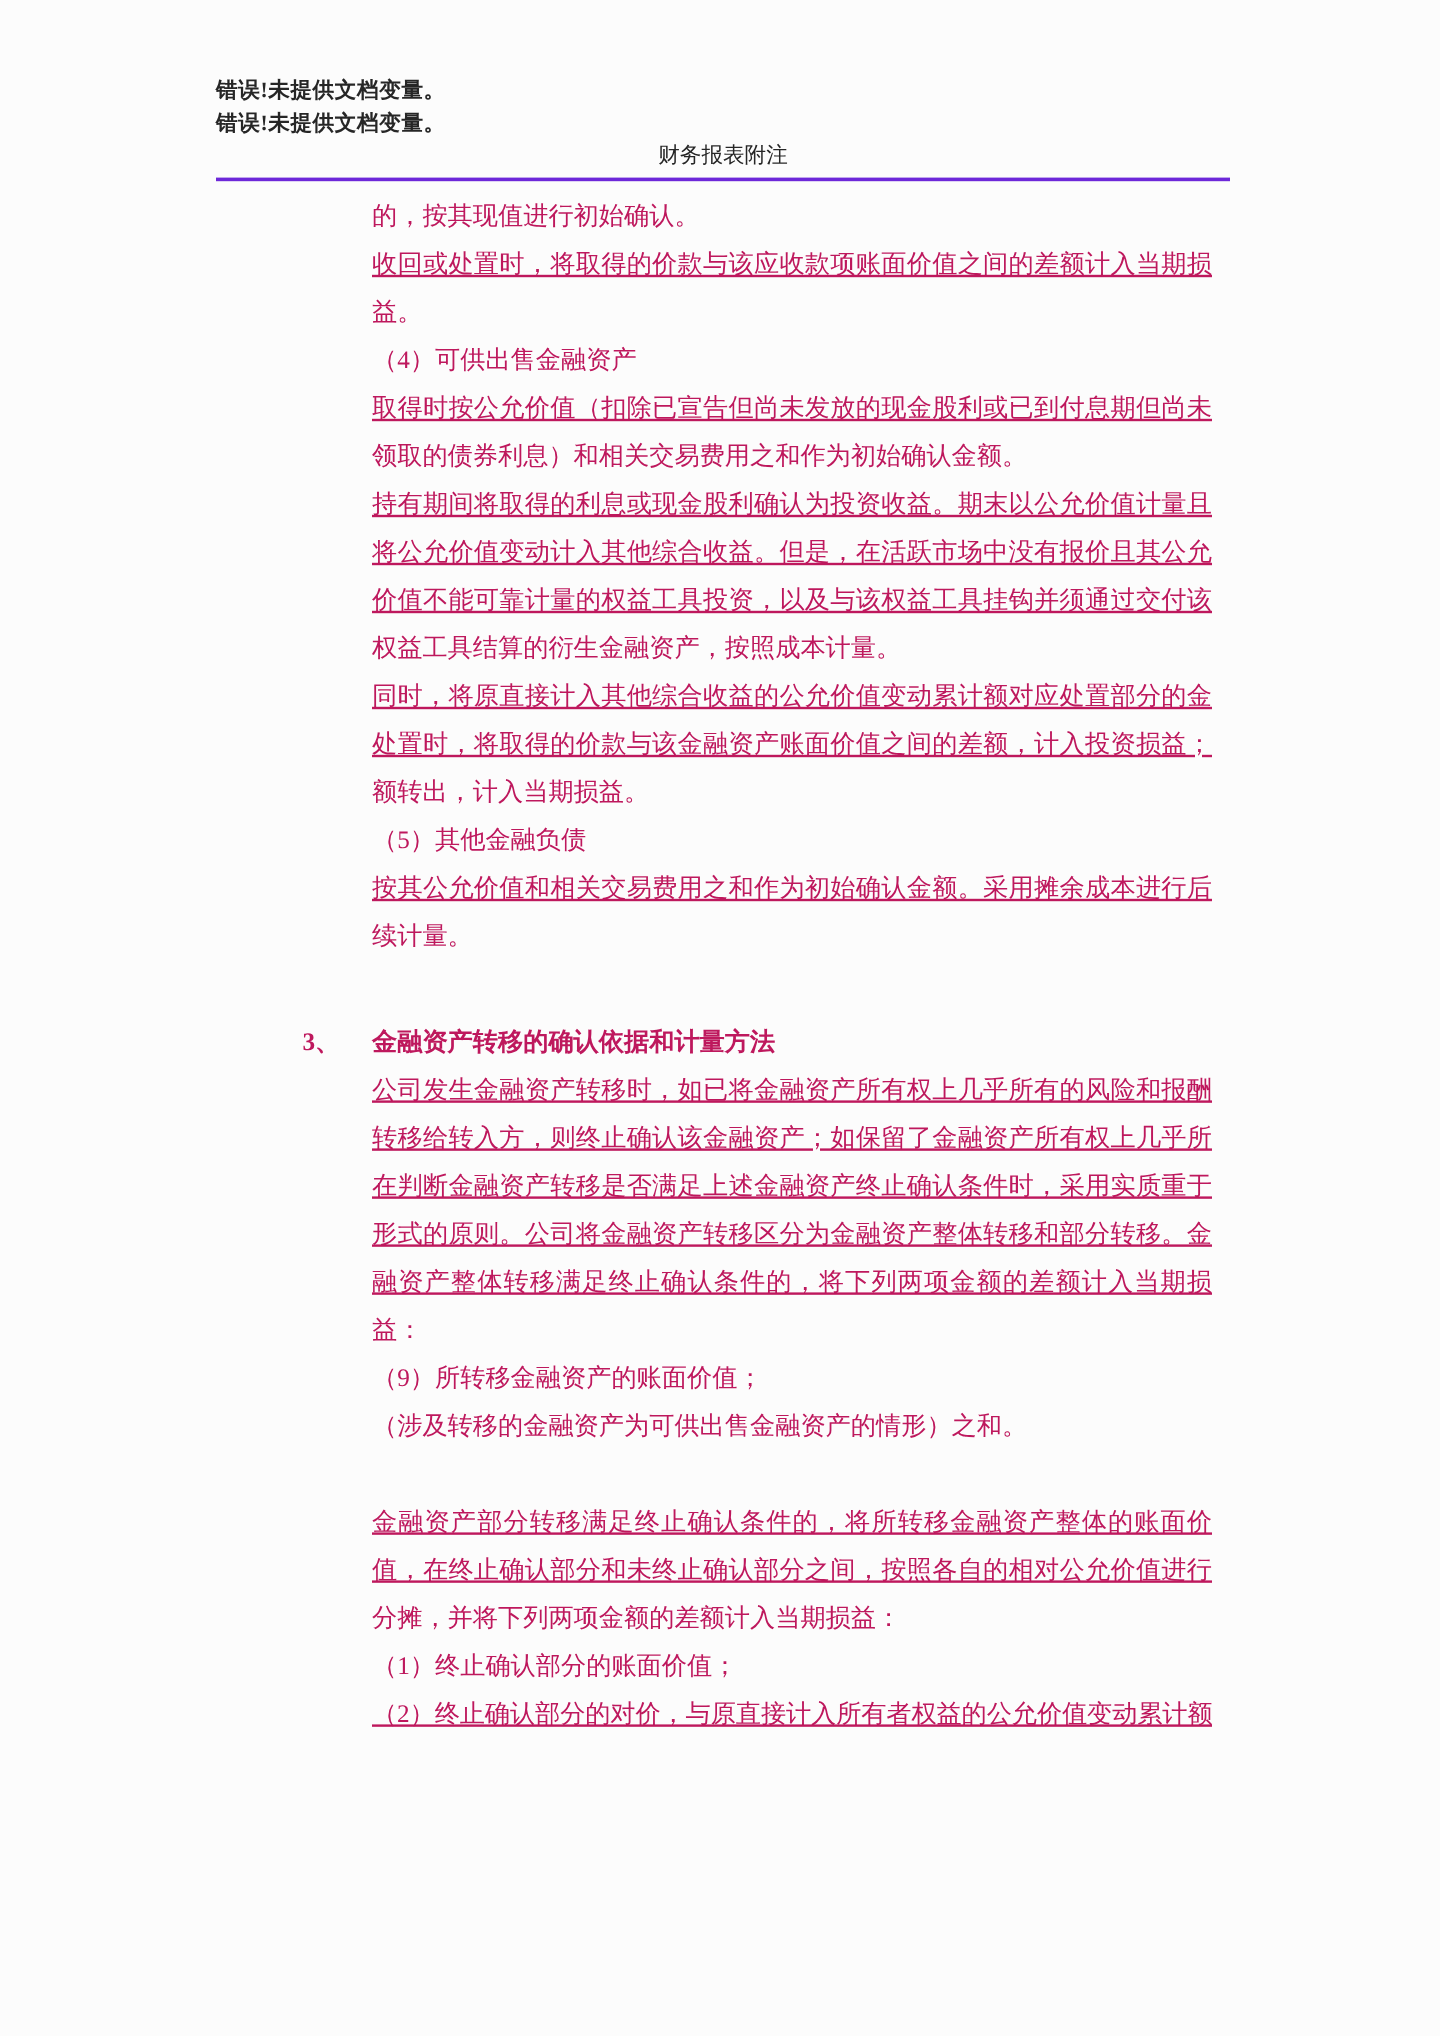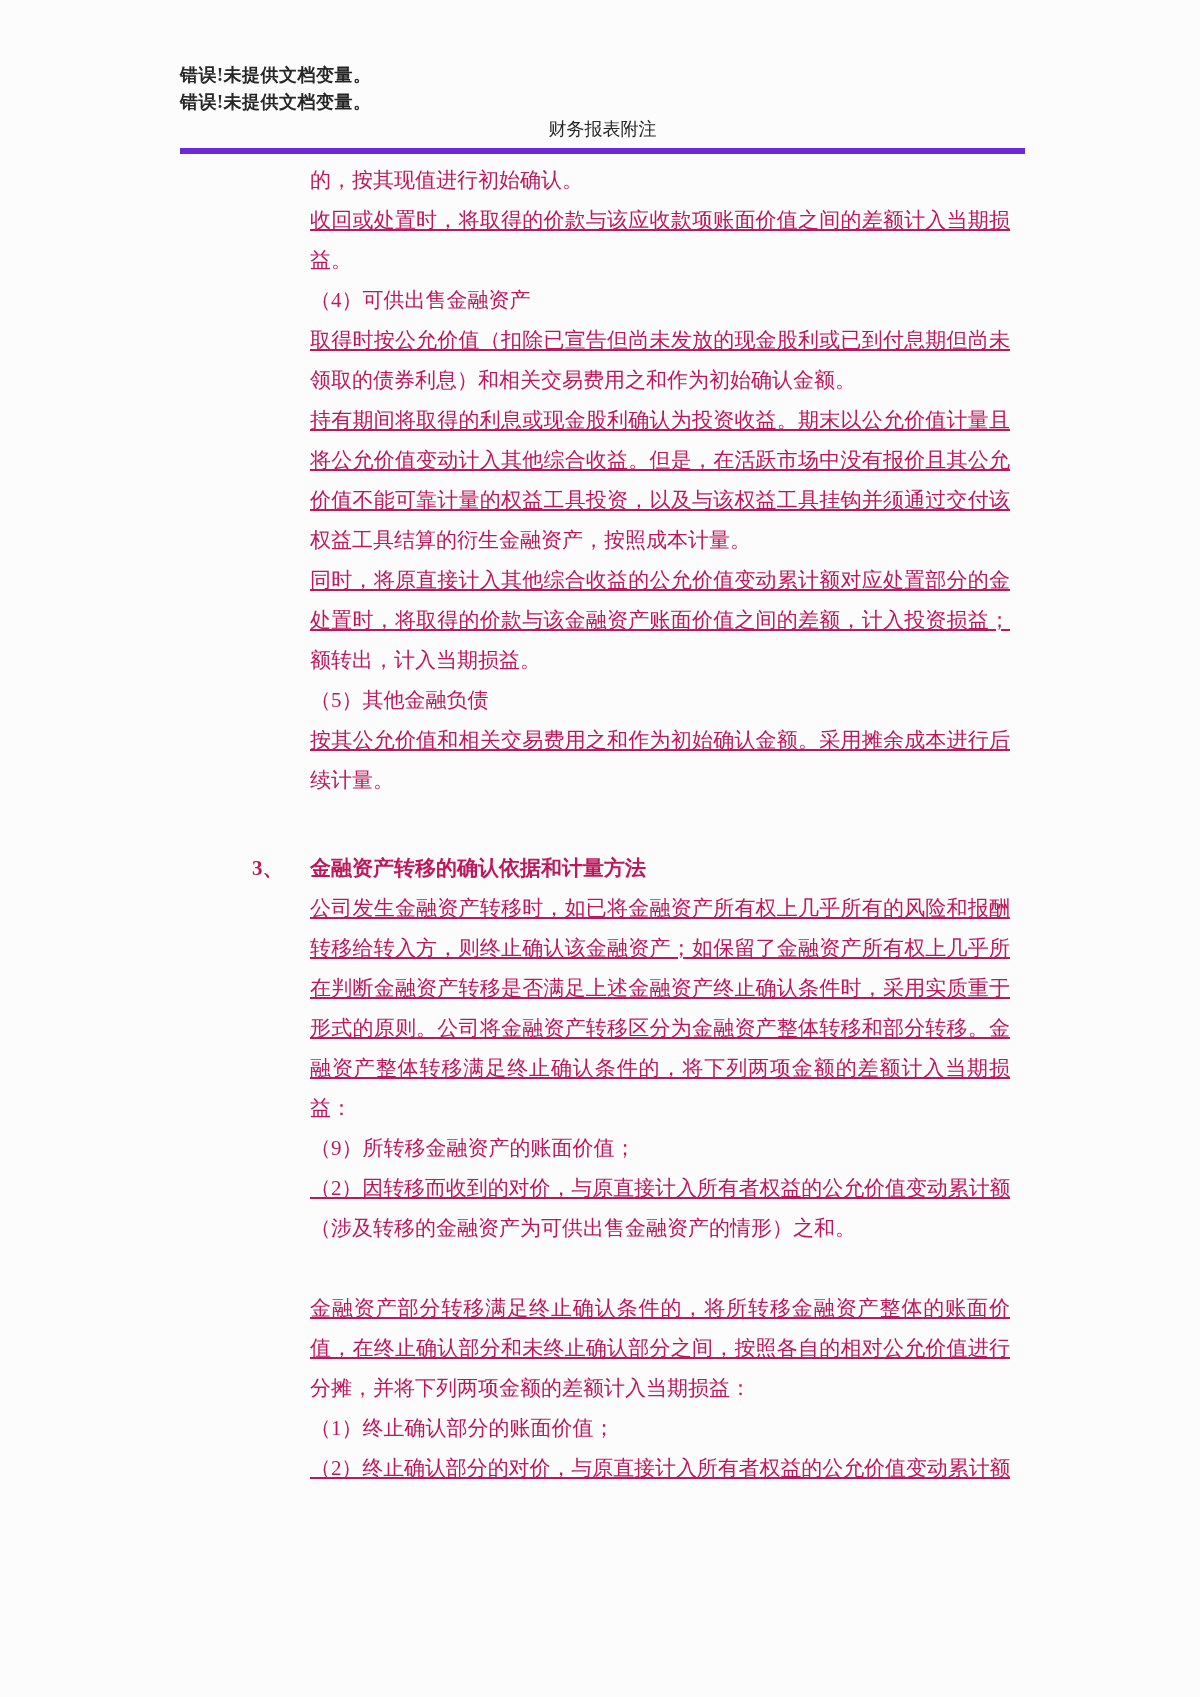--- a/index.html
+++ b/index.html
@@ -4,21 +4,21 @@
 <style>
   html,body{margin:0;padding:0;}
   body{background:#e9e9e9;font-family:"Liberation Serif","DejaVu Serif",serif;}
   .page{
     position:relative;width:1200px;height:1697px;margin:0 auto;
     background:#fcfcfc;color:#262626;overflow:hidden;
   }
   
   .hdr{
     position:absolute;left:180px;top:62px;width:845px;
-    padding-bottom:5px;border-bottom:6px solid #6d28d9;
+    padding-bottom:5px;border-bottom:3px solid #6d28d9;
   }
   .hdr .hline{font-size:18px;line-height:27px;font-weight:bold;letter-spacing:.5px;}
   .hdr .hsub{font-size:18px;line-height:27px;font-weight:normal;text-align:center;}
   
   .doc{
     position:absolute;left:310px;top:160px;width:700px;
     font-size:21px;color:#be185d;
   }
   .line{
     height:40px;line-height:40px;white-space:normal;
@@ -63,21 +63,20 @@
       <div class="line">续计量。</div>
       <div class="spacer"></div>
       <div class="heading"><span class="h-num">3、</span><span>金融资产转移的确认依据和计量方法</span></div>
       <div class="line full">公司发生金融资产转移时，如已将金融资产所有权上几乎所有的风险和报酬</div>
       <div class="line full">转移给转入方，则终止确认该金融资产；如保留了金融资产所有权上几乎所</div>
       <div class="line full">在判断金融资产转移是否满足上述金融资产终止确认条件时，采用实质重于</div>
       <div class="line full">形式的原则。公司将金融资产转移区分为金融资产整体转移和部分转移。金</div>
       <div class="line full">融资产整体转移满足终止确认条件的，将下列两项金额的差额计入当期损</div>
       <div class="line">益：</div>
       <div class="line">（9）所转移金融资产的账面价值；</div>
-      <div class="line full tight">（2）因转移而收到的对价，与原直接计入所有者权益的公允价值变动累计额</div>
       <div class="line">（涉及转移的金融资产为可供出售金融资产的情形）之和。</div>
       <div class="spacer"></div>
       <div class="line full">金融资产部分转移满足终止确认条件的，将所转移金融资产整体的账面价</div>
       <div class="line full">值，在终止确认部分和未终止确认部分之间，按照各自的相对公允价值进行</div>
       <div class="line">分摊，并将下列两项金额的差额计入当期损益：</div>
       <div class="line">（1）终止确认部分的账面价值；</div>
       <div class="line full tight">（2）终止确认部分的对价，与原直接计入所有者权益的公允价值变动累计额</div>
     </div>
 
 </div>

